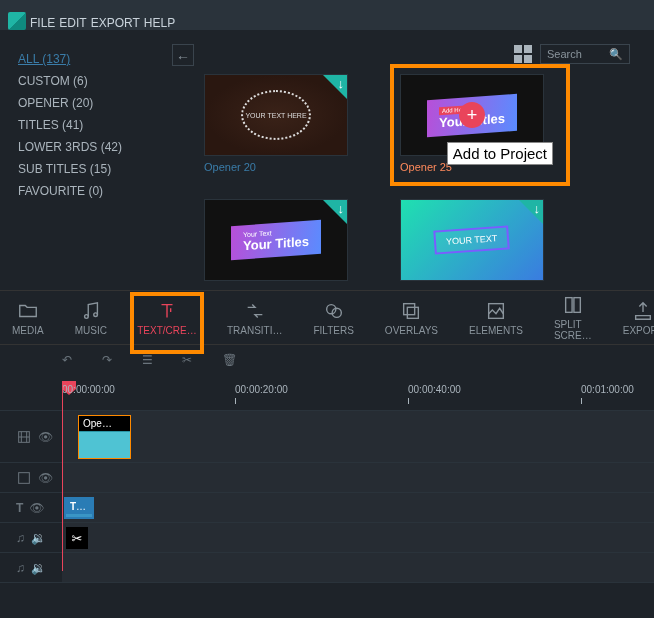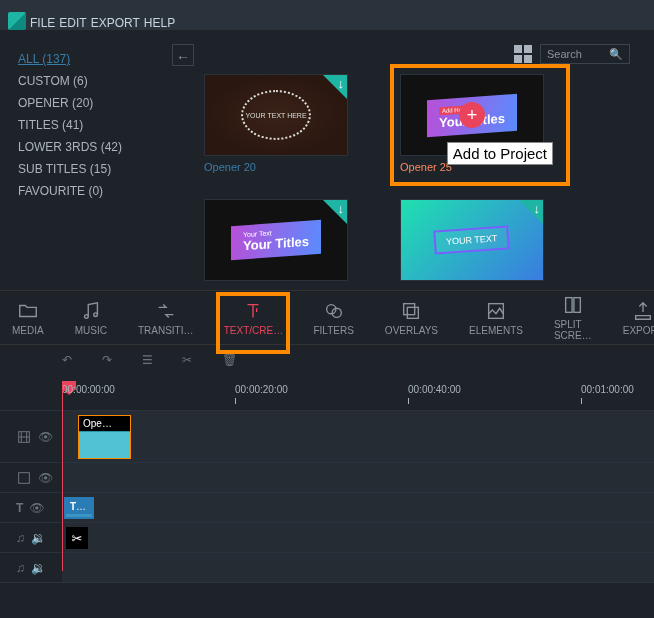--- a/index.html
+++ b/index.html
@@ -161,32 +161,32 @@
     <span>MEDIA</span>
   </div>
   <div class="tab">
     <svg viewBox="0 0 24 24" stroke="currentColor" fill="none" stroke-width="1.5">
         <path d="M9 18V5l10-2v13"></path>
         <circle cx="7" cy="18" r="2"></circle>
         <circle cx="17" cy="16" r="2"></circle>
       </svg>
     <span>MUSIC</span>
   </div>
-  <div class="tab">
-    <svg viewBox="0 0 24 24" stroke="currentColor" fill="none" stroke-width="1.5">
-        <path d="M4 8h8l-3-3M20 16h-8l3 3"></path>
-      </svg>
-    <span>TRANSITI…</span>
-  </div>
   <div class="tab active" style="position:relative">
     <div class="orange-box" style="left:-8px; top:-8px; width:74px; height:62px;"></div>
     <svg viewBox="0 0 24 24" stroke="currentColor" fill="none" stroke-width="1.5">
         <path d="M6 5h12M12 5v14M16 9v4"></path>
       </svg>
     <span>TEXT/CRE…</span>
+  </div>
+  <div class="tab">
+    <svg viewBox="0 0 24 24" stroke="currentColor" fill="none" stroke-width="1.5">
+        <path d="M4 8h8l-3-3M20 16h-8l3 3"></path>
+      </svg>
+    <span>TRANSITI…</span>
   </div>
   <div class="tab">
     <svg viewBox="0 0 24 24" stroke="currentColor" fill="none" stroke-width="1.5">
         <circle cx="9" cy="10" r="5"></circle>
         <circle cx="15" cy="14" r="5"></circle>
       </svg>
     <span>FILTERS</span>
   </div>
   <div class="tab">
     <svg viewBox="0 0 24 24" stroke="currentColor" fill="none" stroke-width="1.5">

